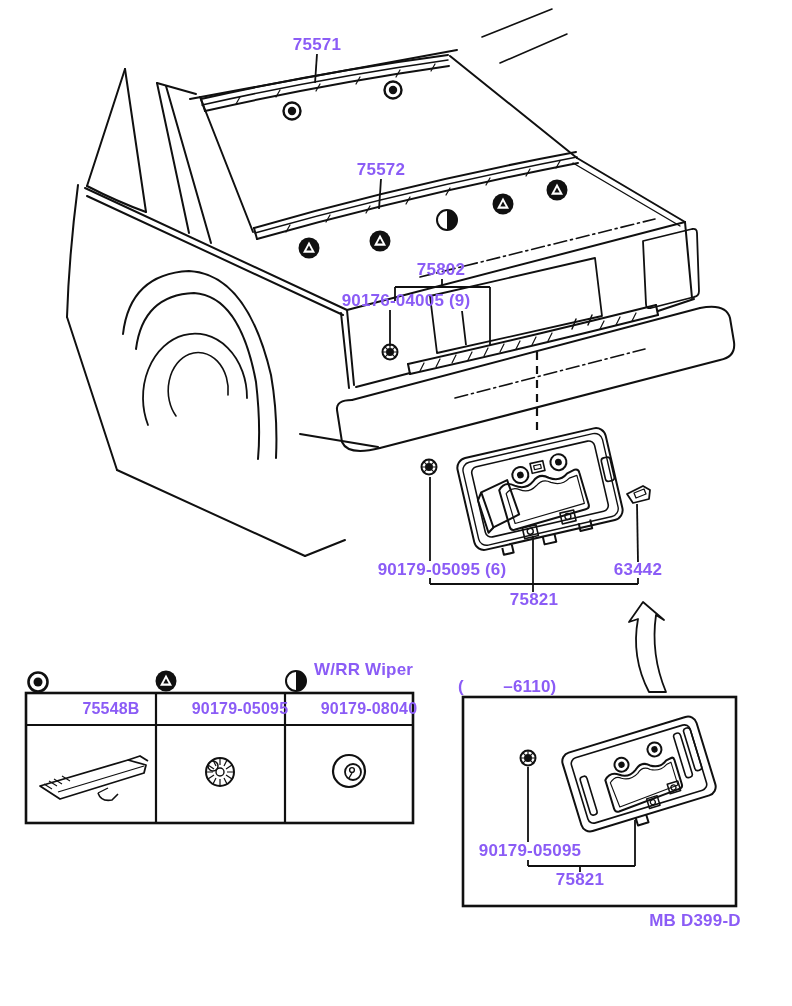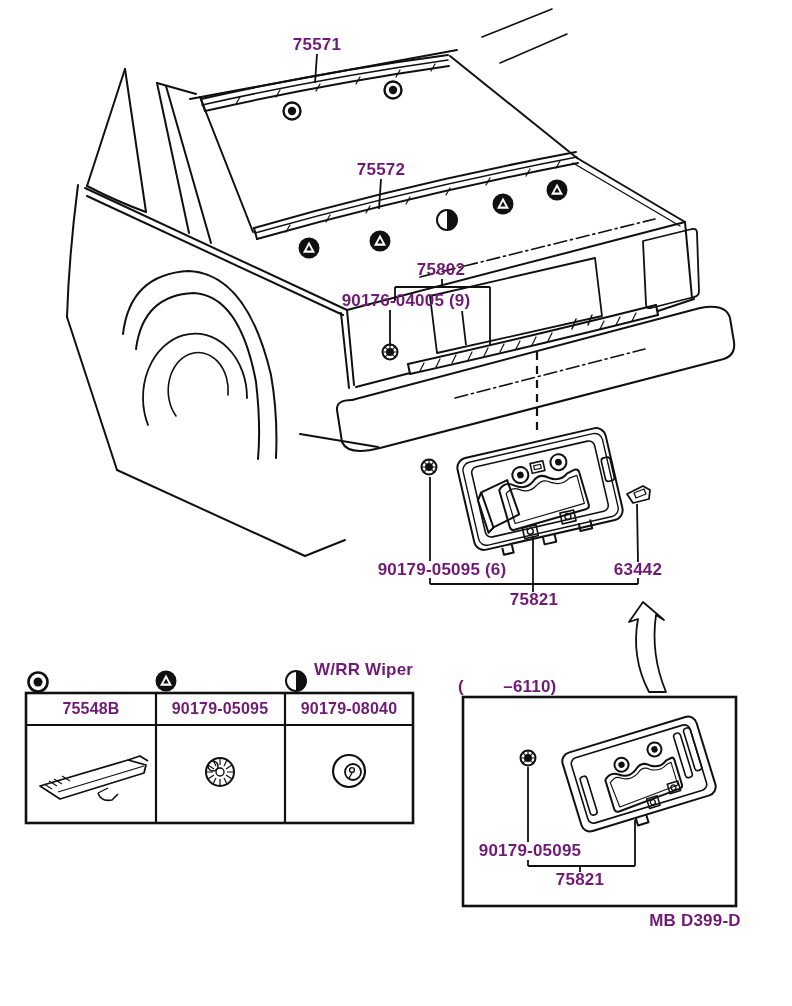--- a/index.html
+++ b/index.html
@@ -1,22 +1,22 @@
 <!DOCTYPE html>
 <html><head>
 <meta charset="utf-8">
 <style>
   html,body{margin:0;padding:0;background:#fff;}
   #page{position:relative;width:792px;height:1006px;background:#ffffff;overflow:hidden;
         font-family:"Liberation Sans",sans-serif;color:#000;}
   #art{position:absolute;left:0;top:0;}
   .lbl{position:absolute;transform:translate(-50%,-50%);font-weight:700;font-size:17px;
-       letter-spacing:.2px;white-space:pre;color:#701a75;}
+       letter-spacing:.2px;white-space:pre;color:#8b5cf6;}
   .lbl.left{transform:translate(0,-50%);}
-  .lbl.small{font-size:16px;}
+  .lbl.small{font-size:16px;margin-left:20px;}
 </style>
 </head>
 <body>
 
 <div id="page">
 
 <svg id="art" width="792" height="1006" viewBox="0 0 792 1006">
 
   <g stroke="#101010" fill="none" stroke-width="2" stroke-linecap="round" stroke-linejoin="round">
 

